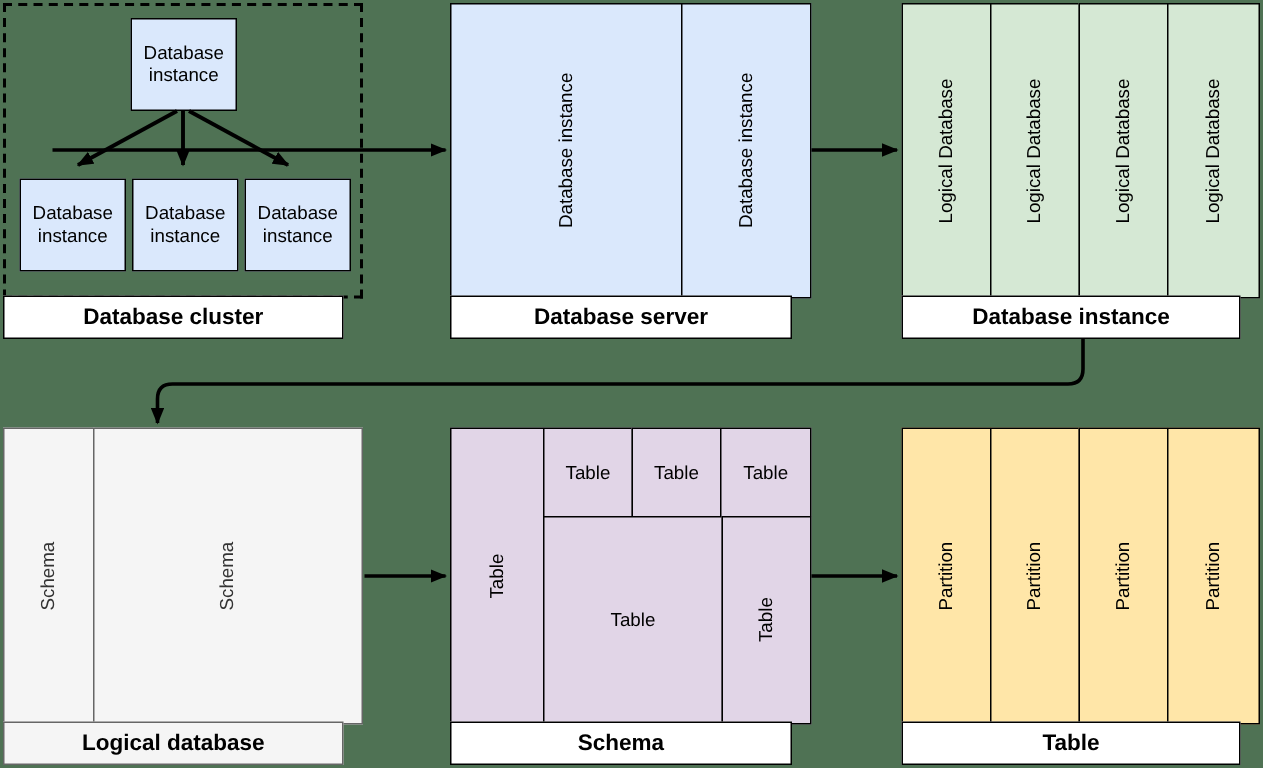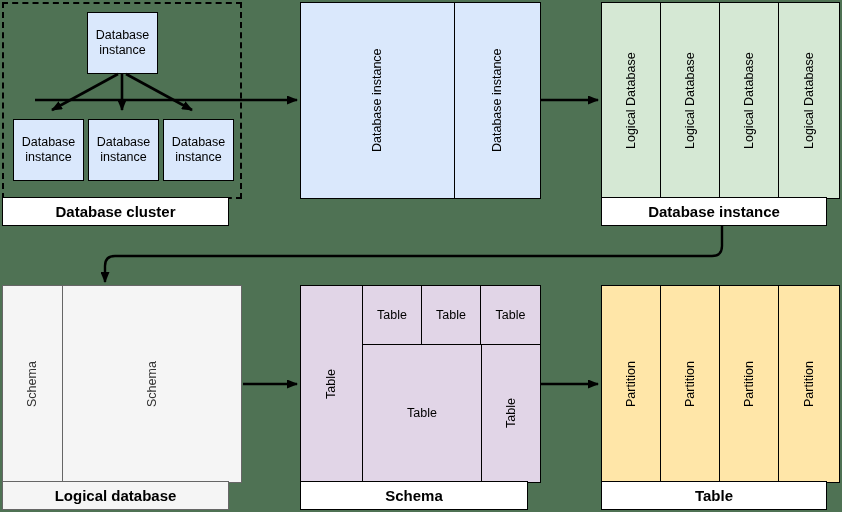--- a/index.html
+++ b/index.html
@@ -72,20 +72,21 @@
     <div class="caption" style="height:29px;">Database cluster</div>
   </div>
 
   <div class="group" style="left:300px;top:2px;width:241px;height:224px;">
     <div class="cell blue vert" style="left:0;top:0;width:155px;height:197px;">
       <span>Database instance</span>
     </div>
     <div class="cell blue vert" style="left:154px;top:0;width:87px;height:197px;">
       <span>Database instance</span>
     </div>
+    <div class="caption" style="height:29px;">Database server</div>
   </div>
 
   <div class="group" style="left:601px;top:2px;width:239px;height:224px;">
     <div class="cell green vert" style="left:0;top:0;width:60px;height:197px;">
       <span>Logical Database</span>
     </div>
     <div class="cell green vert" style="left:59px;top:0;width:60px;height:197px;">
       <span>Logical Database</span>
     </div>
     <div class="cell green vert" style="left:118px;top:0;width:60px;height:197px;">

